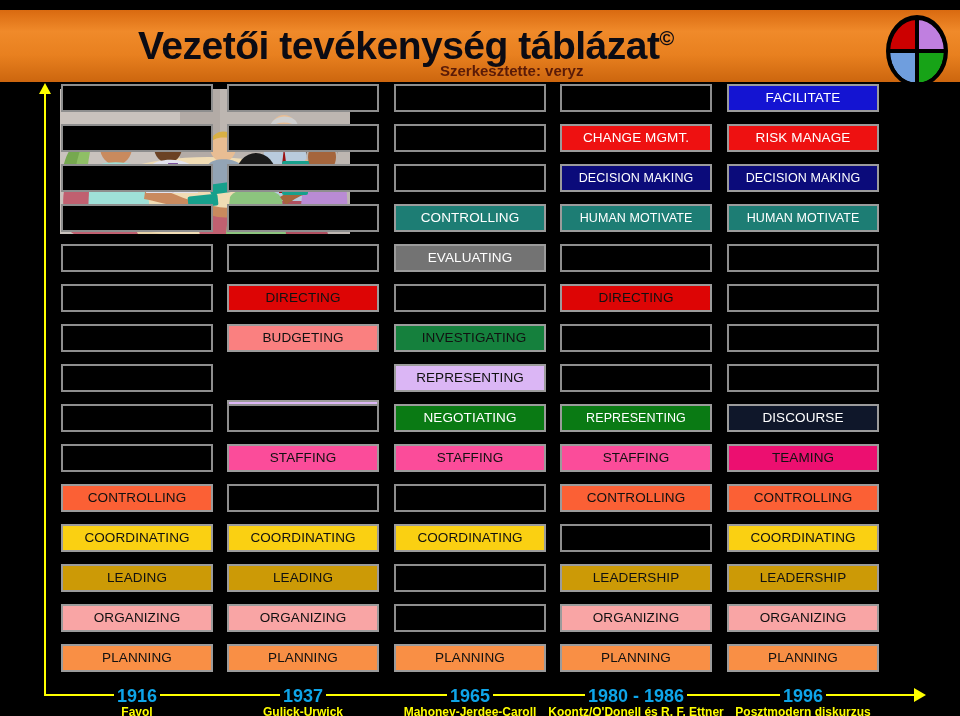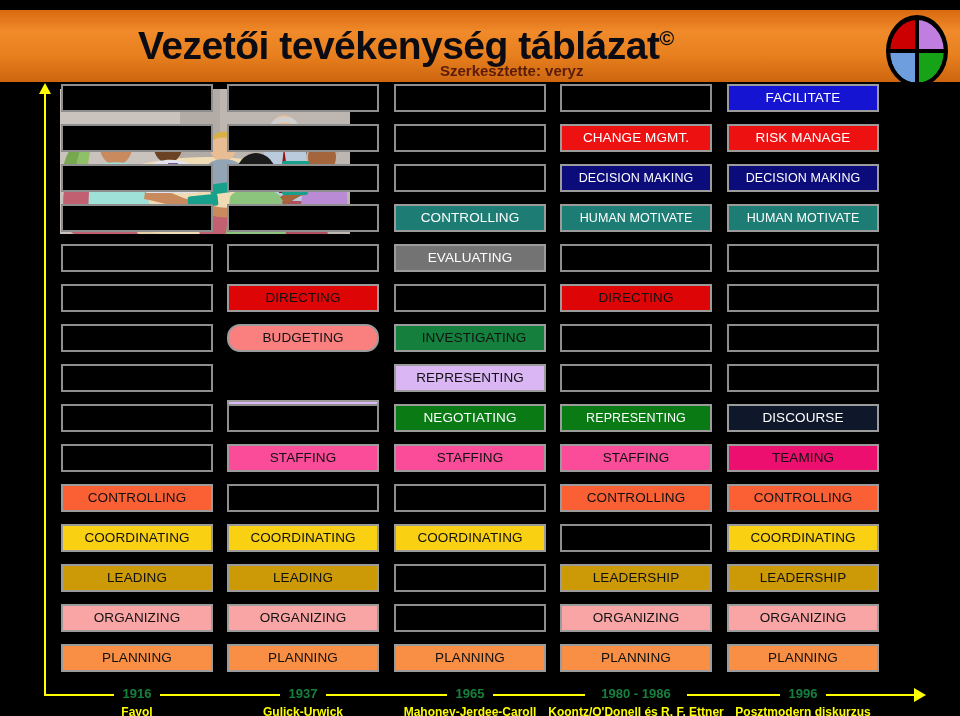--- a/index.html
+++ b/index.html
@@ -39,21 +39,21 @@
   .cell{position:absolute;width:152px;height:28px;box-sizing:border-box;
     border:2px solid #9b9b9b;color:#111;font-size:13.5px;
     display:flex;align-items:center;justify-content:center;
     text-align:center;line-height:1;white-space:nowrap;letter-spacing:.1px;}
   .cell.empty{background:#000;border-color:#8e8e8e;}
   .cell.light{color:#ffffff;}
   .cell.bold{font-weight:normal;}
   .cell.sm{font-size:12.5px;}
 
   
-  .tl-year{position:absolute;color:#15803d;font-size:13px;font-weight:bold;
+  .tl-year{position:absolute;color:#0ea5e9;font-size:18px;font-weight:bold;
     text-align:center;white-space:nowrap;}
   .tl-name{position:absolute;color:#ffff00;font-size:12px;font-weight:bold;
     text-align:center;white-space:nowrap;}
   .tick{position:absolute;background:#000;height:3px;}
 </style>
 </head>
 <body>
 
 <div id="header">
   <div id="title"><span>Vezetői tevékenység táblázat</span><span class="cp">©</span></div>
@@ -156,21 +156,21 @@
       <div class="cell empty empty" style="left: 227px; top: 162px;"></div>
       <div class="cell light" style="left: 394px; top: 162px; background: #737373;">EVALUATING</div>
       <div class="cell empty empty" style="left: 560px; top: 162px;"></div>
       <div class="cell empty empty" style="left: 727px; top: 162px;"></div>
       <div class="cell empty empty" style="left: 61px; top: 202px;"></div>
       <div class="cell " style="left: 227px; top: 202px; background: rgb(221, 5, 5);">DIRECTING</div>
       <div class="cell empty empty" style="left: 394px; top: 202px;"></div>
       <div class="cell " style="left: 560px; top: 202px; background: rgb(221, 5, 5);">DIRECTING</div>
       <div class="cell empty empty" style="left: 727px; top: 202px;"></div>
       <div class="cell empty empty" style="left: 61px; top: 242px;"></div>
-      <div class="cell " style="left: 227px; top: 242px; background: rgb(250, 128, 128); border-radius: 13px;">BUDGETING</div>
+      <div class="cell " style="left: 227px; top: 242px; background: rgb(250, 128, 128);">BUDGETING</div>
       <div class="cell " style="left: 394px; top: 242px; background: #15803d; padding-left: 8px;">INVESTIGATING</div>
       <div class="cell empty empty" style="left: 560px; top: 242px;"></div>
       <div class="cell empty empty" style="left: 727px; top: 242px;"></div>
       <div class="cell empty empty" style="left: 61px; top: 282px;"></div>
       <div class="cell " style="left: 227px; top: 282px; background: rgb(219, 182, 245); margin-top: 36px;">REPORTING</div>
       <div class="cell " style="left: 394px; top: 282px; background: rgb(219, 182, 245);">REPRESENTING</div>
       <div class="cell empty empty" style="left: 560px; top: 282px;"></div>
       <div class="cell empty empty" style="left: 727px; top: 282px;"></div>
       <div class="cell empty empty" style="left: 61px; top: 322px;"></div>
       <div class="cell empty empty" style="left: 227px; top: 322px;"></div>

